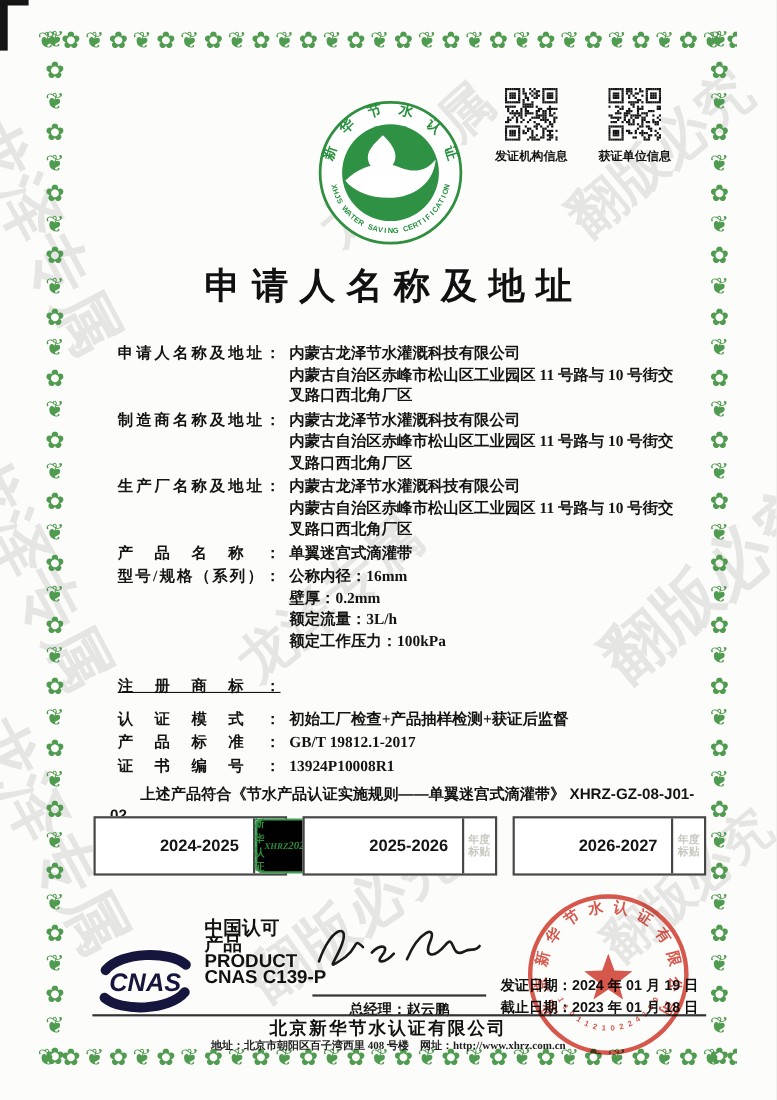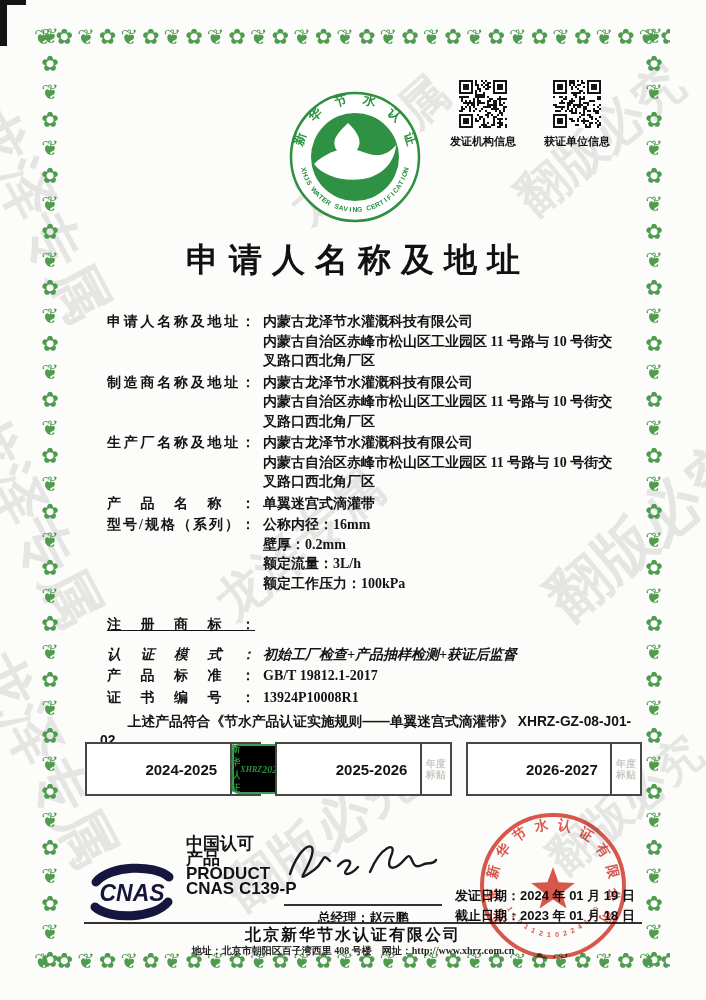--- a/index.html
+++ b/index.html
@@ -27,21 +27,21 @@
   .qr{width:48px;height:48px;}
   .qr-label{margin-top:6px;font:bold 11px "Liberation Sans",sans-serif;color:#111;white-space:nowrap;}
   .title{position:absolute;left:0;right:0;top:238px;text-align:center;color:#111;
          font:bold 33px "Liberation Sans",sans-serif;letter-spacing:10px;text-indent:10px;}
   
   .main{position:absolute;left:107px;top:312px;width:548px;font-size:14px;line-height:19.5px;font-weight:bold;}
   .field{display:flex;margin-bottom:2px;}
   .flabel{flex:0 0 148px;text-align:justify;text-align-last:justify;padding-right:8px;}
   .fvalue{flex:1;}
   .gap-lg{margin-top:22px;text-decoration:underline;}
-  .gap-md{margin-top:10px;font-style:italic;}
+  .gap-md{margin-top:10px;}
   .statement{margin-top:5px;margin-left:-7px;width:558px;
              font-family:"Liberation Sans",sans-serif;font-weight:bold;font-size:13.8px;line-height:19px;}
   .s1{text-indent:2em;}
   
   .years{position:absolute;left:85px;top:742px;width:557px;height:54px;display:flex;gap:14px;}
   .ybox{flex:1;border:2px solid #474747;display:flex;background:#fff;}
   .yrange{flex:0 0 56%;display:flex;align-items:center;justify-content:center;
           font:bold 15px "Liberation Sans",sans-serif;border-right:2px solid #474747;margin-left:46px;}
   .ycell{flex:1;display:flex;align-items:center;justify-content:center;}
   .sticker{width:46px;height:46px;border:2px solid var(--sticker-green,#3f9e4f);border-radius:7px;background:#000000;

